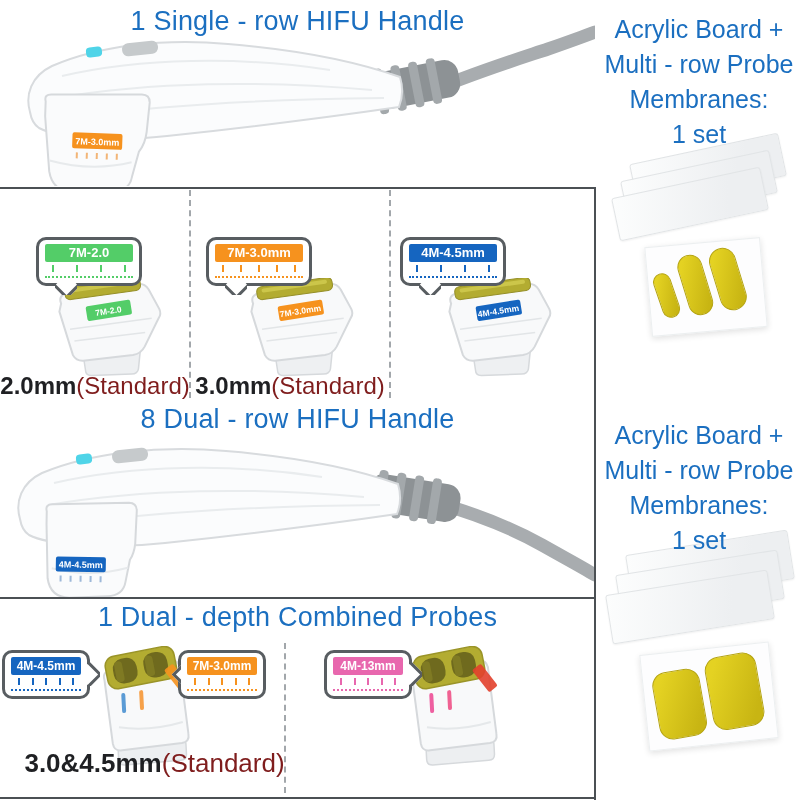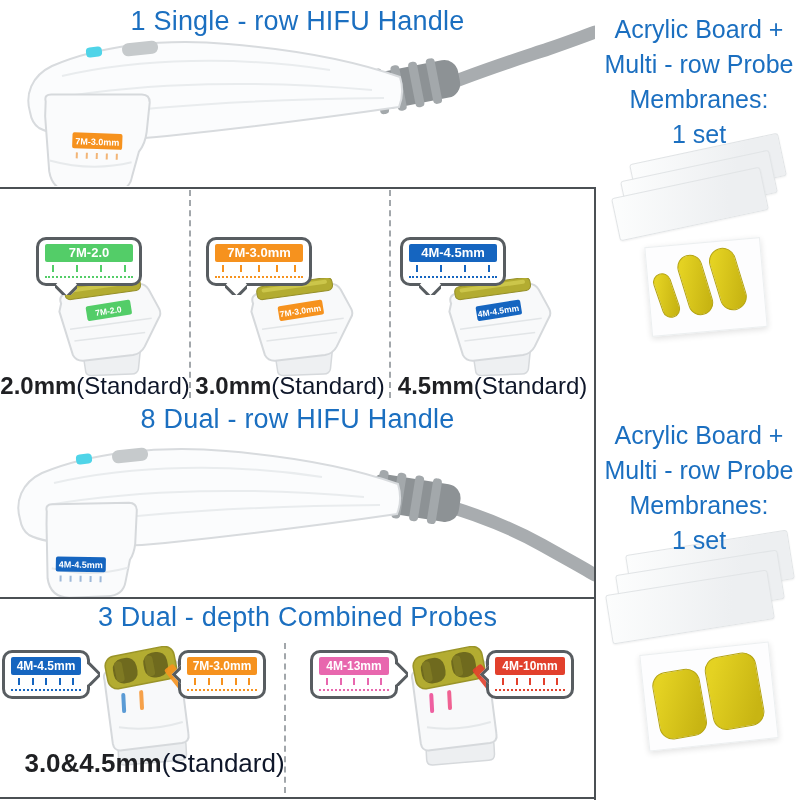--- a/index.html
+++ b/index.html
@@ -10,21 +10,21 @@
   .vline{position:absolute;width:2px;background:#4b5054;z-index:5;}
   .dsep{position:absolute;width:0;border-left:2px dashed #a2a7ab;z-index:2;}
   
   .sec-title{position:absolute;text-align:center;color:#1b6fc0;font-size:27px;font-weight:500;
              letter-spacing:.2px;z-index:4;}
   .acc-line{position:absolute;left:598px;width:202px;text-align:center;color:#1b6fc0;
             font-size:25px;font-weight:500;line-height:35px;z-index:4;}
   
   .sz-label{position:absolute;text-align:center;font-size:24px;font-weight:700;color:#1f2023;
             white-space:nowrap;z-index:4;}
-  .sz-label .st{color:#0f172a;font-weight:500;}
+  .sz-label .st{color:#7f1d1d;font-weight:500;}
   .combo{font-size:26px;}
   
   .callout{position:absolute;background:#fff;border:3px solid #585d61;border-radius:10px;
            padding:4px 6px 5px;box-sizing:border-box;z-index:6;}
   .callout .tag{width:100%;box-sizing:border-box;text-align:center;color:#fff;font-weight:700;
                 font-size:13px;line-height:18px;border-radius:2px;}
   .callout .ruler{margin-top:3px;height:11px;border-bottom:2px dotted currentColor;
                   display:flex;justify-content:space-between;padding:0 7px;}
   .callout .ruler i{width:2px;height:7px;background:currentColor;}
   .tail-down{position:absolute;bottom:-12px;left:16px;width:22px;height:12px;overflow:hidden;}
@@ -180,23 +180,20 @@
       </g>
     </g>
   </svg>
 
   <div class="sz-label" style="top:372px;left:0;width:190px">
     <span class="sz">2.0mm</span><span class="st">(Standard)</span>
   </div>
   <div class="sz-label" style="top:372px;left:190px;width:200px">
     <span class="sz">3.0mm</span><span class="st">(Standard)</span>
   </div>
-  <div class="sz-label" style="top:372px;left:390px;width:205px">
-    <span class="sz">4.5mm</span><span class="st">(Standard)</span>
-  </div>
 
   <div class="sec-title" style="top:404px;left:0;width:595px">8 Dual - row HIFU Handle</div>
 
   <svg style="left:0;top:395px" width="595" height="205" viewBox="0 0 595 205">
     <path d="M424 104 C468 116 510 132 542 150 C565 163 582 172 595 180" stroke="#a8acaf" stroke-width="13" fill="none" stroke-linecap="round"></path>
     <g transform="rotate(9 414 104)">
       <rect x="368" y="84" width="92" height="38" rx="14" fill="#8d9295"></rect>
       <rect x="376" y="80" width="9" height="46" rx="4" fill="#a3a8ab"></rect>
       <rect x="394" y="80" width="9" height="46" rx="4" fill="#a3a8ab"></rect>
       <rect x="412" y="80" width="9" height="46" rx="4" fill="#a3a8ab"></rect>
@@ -216,21 +213,21 @@
       <g fill="#9db8d8">
         <rect x="60" y="181" width="2" height="6"></rect>
           <rect x="70" y="181" width="2" height="6"></rect>
         <rect x="80" y="181" width="2" height="6"></rect>
           <rect x="90" y="181" width="2" height="6"></rect>
         <rect x="100" y="181" width="2" height="6"></rect>
       </g>
     </g>
   </svg>
 
-  <div class="sec-title" style="top:602px;left:0;width:595px">3 Dual - depth Combined Probes</div>
+  <div class="sec-title" style="top:602px;left:0;width:595px">1 Dual - depth Combined Probes</div>
 
   <div class="callout" style="left:2px;top:650px;width:88px">
     <div class="tag" style="font-size: 12px; background-color: rgb(21, 101, 192);">4M-4.5mm</div>
     <div class="ruler" style="color: rgb(21, 101, 192);">
         <i></i>
         <i></i>
         <i></i>
         <i></i>
         <i></i>
       </div>
@@ -265,43 +262,30 @@
       </g>
       <rect x="34" y="46" width="4" height="20" rx="2" style="fill: rgb(91, 155, 213);"></rect>
       <rect x="52" y="44" width="4" height="20" rx="2" style="fill: rgb(246, 161, 74);"></rect>
       <g transform="rotate(55 90 34)">
         <rect x="76" y="28" width="28" height="11" rx="2" opacity="0.9" style="fill: rgb(246, 146, 30);"></rect>
       </g>
       <path d="M30 80 Q60 86 94 78" stroke="#e5e8ea" stroke-width="2" fill="none"></path>
     </g>
   </svg>
 
-  <div class="callout" style="left:310px;top:650px;width:88px">
+  <div class="callout" style="left:324px;top:650px;width:88px">
     <div class="tag" style="font-size: 12px; background-color: rgb(232, 103, 174);">4M-13mm</div>
     <div class="ruler" style="color: rgb(232, 103, 174);">
         <i></i>
         <i></i>
         <i></i>
         <i></i>
         <i></i>
       </div>
     <div class="tail-right">
-        <s></s>
-      </div>
-  </div>
-  <div class="callout" style="left:486px;top:650px;width:88px">
-    <div class="tag" style="font-size: 12px; background-color: rgb(226, 64, 44);">4M-10mm</div>
-    <div class="ruler" style="color: rgb(226, 64, 44);">
-        <i></i>
-        <i></i>
-        <i></i>
-        <i></i>
-        <i></i>
-      </div>
-    <div class="tail-left">
         <s></s>
       </div>
   </div>
 
   <svg style="left:396px;top:646px" width="112" height="126" viewBox="0 0 112 126">
     <g transform="rotate(-3 56 62)">
       <path d="M28 98 L90 94 Q96 94 96 100 L96 110 Q96 116 90 116 L34 118 Q28 118 28 112 Z" fill="#edeff1" stroke="#d6d9dc" stroke-width="1.5"></path>
       <path d="M18 32 Q16 24 24 23 L84 16 Q92 15 94 23 L99 90 Q100 98 92 99 L32 103 Q24 104 23 96 Z" fill="#f8f9fa" stroke="#d6d9dc" stroke-width="2"></path>
       <g transform="translate(20,5) rotate(-8 35 16)">
         <rect x="0" y="0" width="70" height="33" rx="10" fill="#b3ac31" stroke="#9a9428" stroke-width="1.5"></rect>

